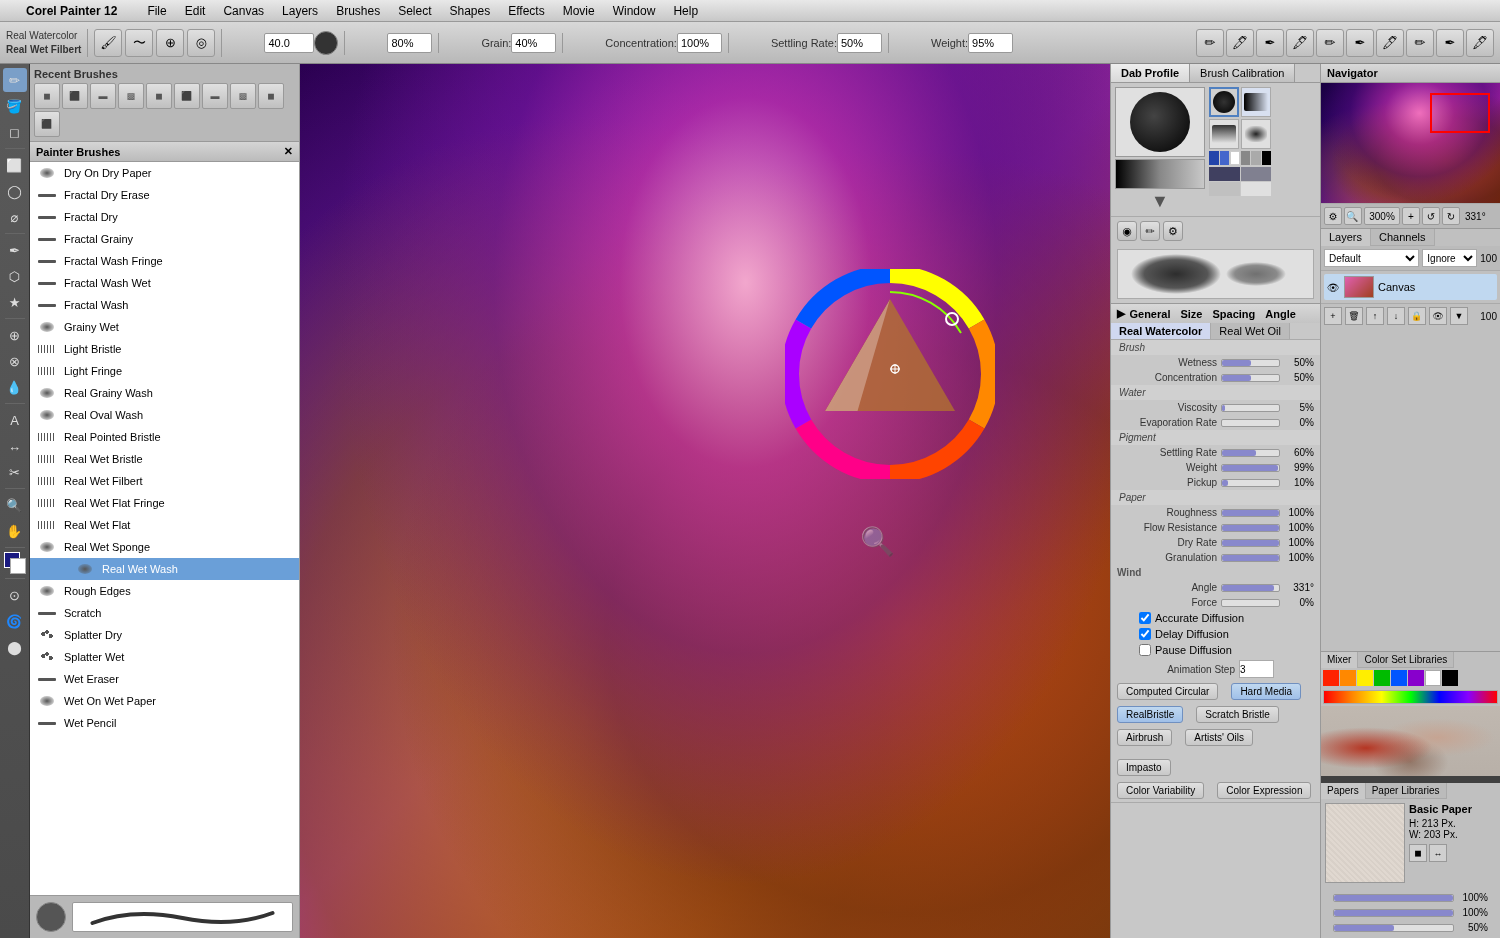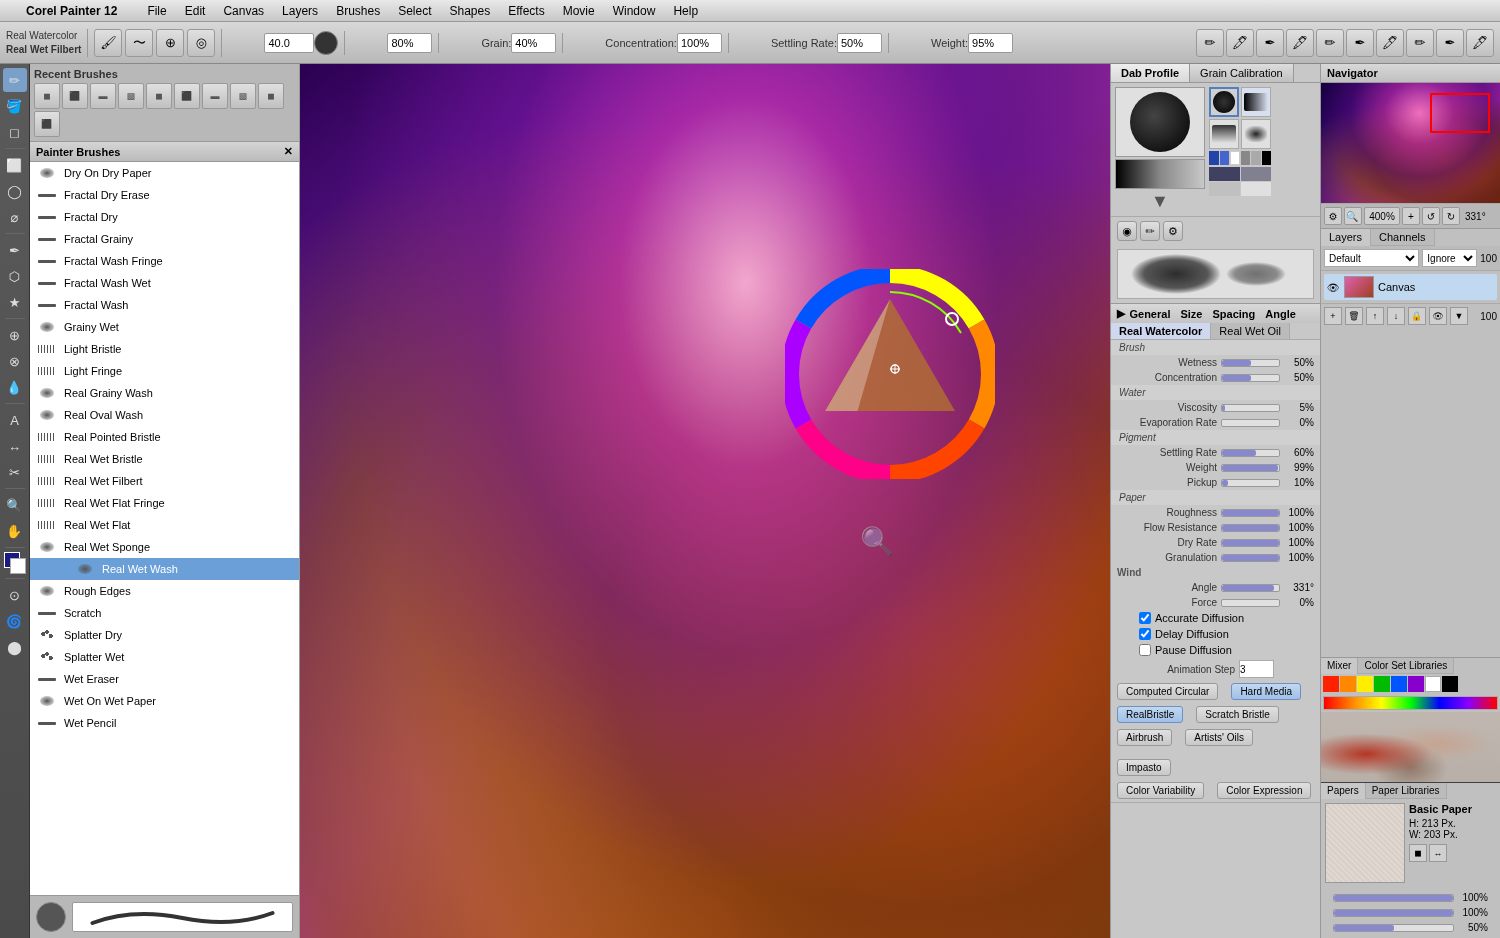--- a/index.html
+++ b/index.html
@@ -121,21 +121,21 @@
     #mixer-panel { border-top: 1px solid #999; }
     #mixer-tabs { display: flex; font-size: 10px; }
     .mixer-tab { padding: 2px 6px; cursor: pointer; background: #bbb; border-right: 1px solid #aaa; border-bottom: 1px solid #aaa; }
     .mixer-tab.active { background: #c8c8c8; border-bottom: none; }
     .mixer-painted { width: 100%; height: 80px; background: 
       radial-gradient(ellipse at 30% 50%, #cc4422, transparent 40%),
       radial-gradient(ellipse at 70% 40%, #d4a0a0, transparent 40%),
       linear-gradient(to bottom, #c8c8c8, #c0c0c0); }
 
     
-    #papers-panel { border-top: 1px solid #404040; }
+    #papers-panel { border-top: 7px solid #404040; }
     #papers-tabs { display: flex; font-size: 10px; }
     .papers-tab { padding: 2px 6px; cursor: pointer; background: #bbb; border-right: 1px solid #aaa; border-bottom: 1px solid #aaa; }
     .papers-tab.active { background: #c8c8c8; border-bottom: none; }
     .papers-content { display: flex; gap: 4px; padding: 4px; }
     .paper-preview { width: 80px; height: 80px; background: #e8e0d8; border: 1px solid #999; }
     .paper-info { flex: 1; font-size: 10px; }
 
     
     ::-webkit-scrollbar { width: 8px; }
     ::-webkit-scrollbar-track { background: #c0c0c0; }
@@ -496,21 +496,21 @@
 
       <div style="position:absolute;bottom:380px;left:560px;font-size:28px;color:rgba(255,255,255,0.5);">🔍</div>
     </div>
   </div>
 
   <div id="right-panel">
 
     <div id="dab-profile-section">
       <div id="dab-tabs">
         <div class="dab-tab active">Dab Profile</div>
-        <div class="dab-tab">Grain Calibration</div>
+        <div class="dab-tab">Brush Calibration</div>
       </div>
       <div class="dab-profile-content">
         <div>
           <div class="dab-main">
             <div class="dab-main-circle"></div>
           </div>
           <div class="brush-stroke-mini"></div>
           <div style="font-size:18px;color:#555;text-align:center;">▼</div>
         </div>
         <div>
@@ -729,21 +729,21 @@
         radial-gradient(ellipse at 70% 65%, rgba(160,60,20,0.9) 0%, rgba(100,40,10,0.6) 40%, transparent 65%),
         radial-gradient(ellipse at 35% 75%, rgba(180,100,20,0.7) 0%, transparent 55%),
         linear-gradient(135deg, #180040 0%, #400880 35%, #a020a0 65%, #702010 100%);
       "></div>
       <div class="nav-selection-rect"></div>
     </div>
     <div id="nav-controls">
       <div class="nav-btn">⚙</div>
       <div class="nav-btn">🔍</div>
       <div class="nav-btn" style="width:36px;">
-        <span style="font-size:10px;">400%</span>
+        <span style="font-size:10px;">300%</span>
       </div>
       <div class="nav-btn">+</div>
       <div class="nav-btn">↺</div>
       <div class="nav-btn">↻</div>
       <div style="font-size:10px;margin-left:3px;">331°</div>
     </div>
 
     <div id="layers-section">
       <div id="layers-tabs">
         <div class="layers-tab active">Layers</div>

